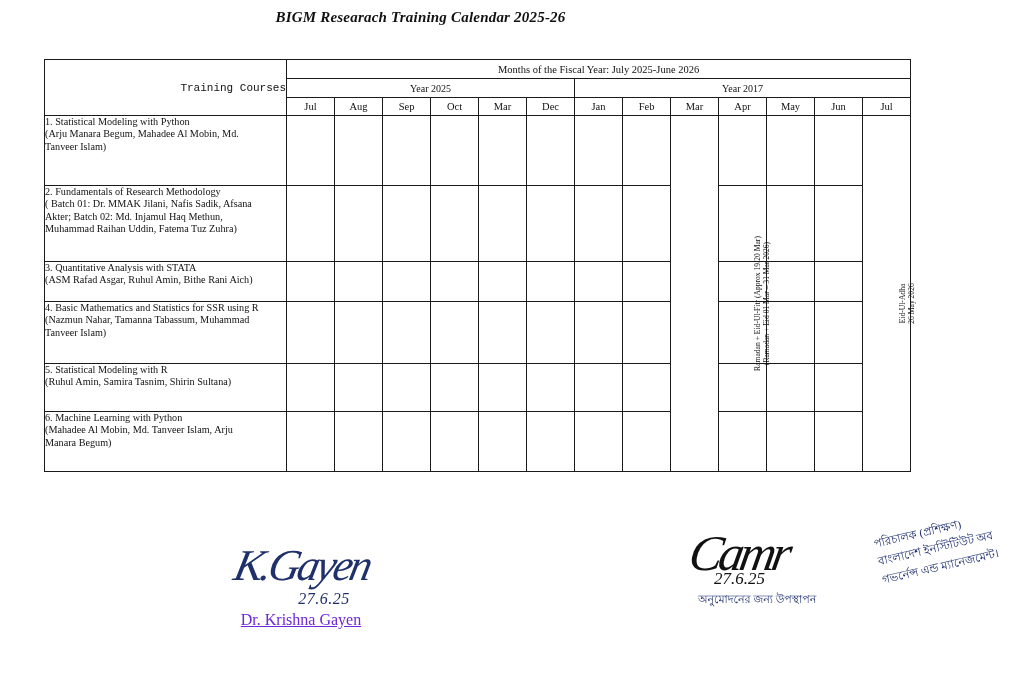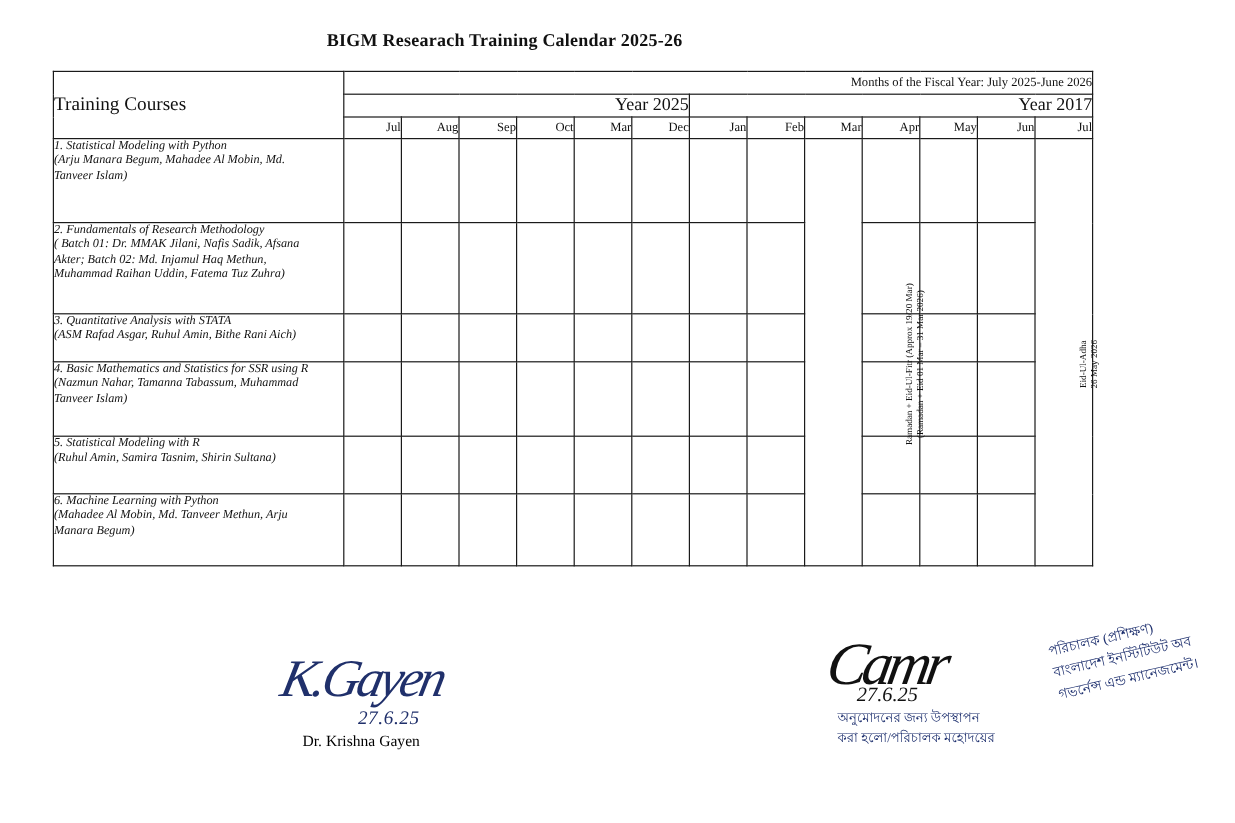--- a/index.html
+++ b/index.html
@@ -11,74 +11,75 @@
     width: 1029px;
     height: 686px;
     position: relative;
     font-family: "Liberation Serif", serif;
     color: #111;
     overflow: hidden;
   }
 
   #title {
     position: absolute;
-    top: 26px;
+    top: 9px;
     left: 0;
     width: 841px;
     text-align: center;
     font-weight: bold;
     font-size: 15px;
     letter-spacing: 0.2px;
+    font-style: italic;
   }
 
   #calendar {
     position: absolute;
     left: 44px;
     top: 59px;
     width: 866px;
     border-collapse: collapse;
     table-layout: fixed;
   }
   #calendar td, #calendar th {
     border: 1px solid #1a1a1a;
     padding: 0;
     font-weight: normal;
     vertical-align: top;
   }
 
   .hdr-center {
-    text-align: right;
+    text-align: center;
     vertical-align: middle !important;
     font-size: 10.5px;
     height: 18px;
   }
   .hdr-months {
     font-size: 10.5px;
   }
   .hdr-year {
-    font-size: 15px;
+    font-size: 10px;
   }
   .hdr-month {
     font-size: 10.5px;
     height: 17px;
     margin-top: 20px;
   }
   .course-head {
-    text-align: left;
+    text-align: right;
     vertical-align: middle !important;
-    font-size: 16px;
+    font-size: 11px;
+    font-family: Liberation Mono, monospace;
   }
 
   .course-cell {
     font-size: 10.2px;
     line-height: 1.22;
     padding: 4px 5px 4px 5px;
     text-align: justify;
     vertical-align: top;
-    font-style: italic;
   }
   .course-cell .ln { display: block; }
 
   .bar { display: block; width: 100%; height: 100%; }
 
   
   .vnote {
     position: relative;
     text-align: center;
     vertical-align: middle !important;
@@ -125,24 +126,25 @@
   }
   #sig-left .sigdate {
     font-size: 16px;
     font-style: italic;
     color: #20306b;
     margin-left: 46px;
     margin-top: -4px;
     letter-spacing: 0.5px;
   }
   #sig-left .nm {
-    font-size: 13px;
-    color: #000000;
+    font-size: 16px;
+    color: #6d28d9;
     margin-top: 2px;
     line-height: 1.2;
+    text-decoration: underline;
   }
   #sig-left .rl, #sig-left .org1, #sig-left .org2 {
     font-size: 12px;
     color: #27417e;
     line-height: 1.25;
   }
 
   #sig-right {
     left: 690px;
     top: 532px;
@@ -356,21 +358,21 @@
           <span class="bar" style="background:#dda352"></span>
         </td>
       <td></td>
       <td></td>
       <td></td>
     </tr>
 
     <tr style="height:60px">
       <td class="course-cell">
         <span class="ln">6. Machine Learning with Python</span>
-        <span class="ln">(Mahadee Al Mobin, Md. Tanveer Methun, Arju</span>
+        <span class="ln">(Mahadee Al Mobin, Md. Tanveer Islam, Arju</span>
         <span class="ln">Manara Begum)</span>
       </td>
       <td></td>
       <td></td>
       <td></td>
       <td></td>
       <td></td>
       <td></td>
       <td></td>
       <td></td>
@@ -389,21 +391,20 @@
   <span class="scribble">K.Gayen</span>
   <div class="sigdate">27.6.25</div>
   <div class="nm">Dr. Krishna Gayen</div>
 </div>
 
 <div class="sig" id="sig-right">
   <span class="scribble2">Camr</span>
   <div class="sigdate2">27.6.25</div>
   <div class="bn">
     <div>অনুমোদনের জন্য উপস্থাপন</div>
-    <div>করা হলো/পরিচালক মহোদয়ের</div>
   </div>
 </div>
 
 <div id="sig-right-rot">
   <div>পরিচালক (প্রশিক্ষণ)</div>
   <div>বাংলাদেশ ইনস্টিটিউট অব</div>
   <div>গভর্নেন্স এন্ড ম্যানেজমেন্ট।</div>
 </div>
 
 </body></html>

